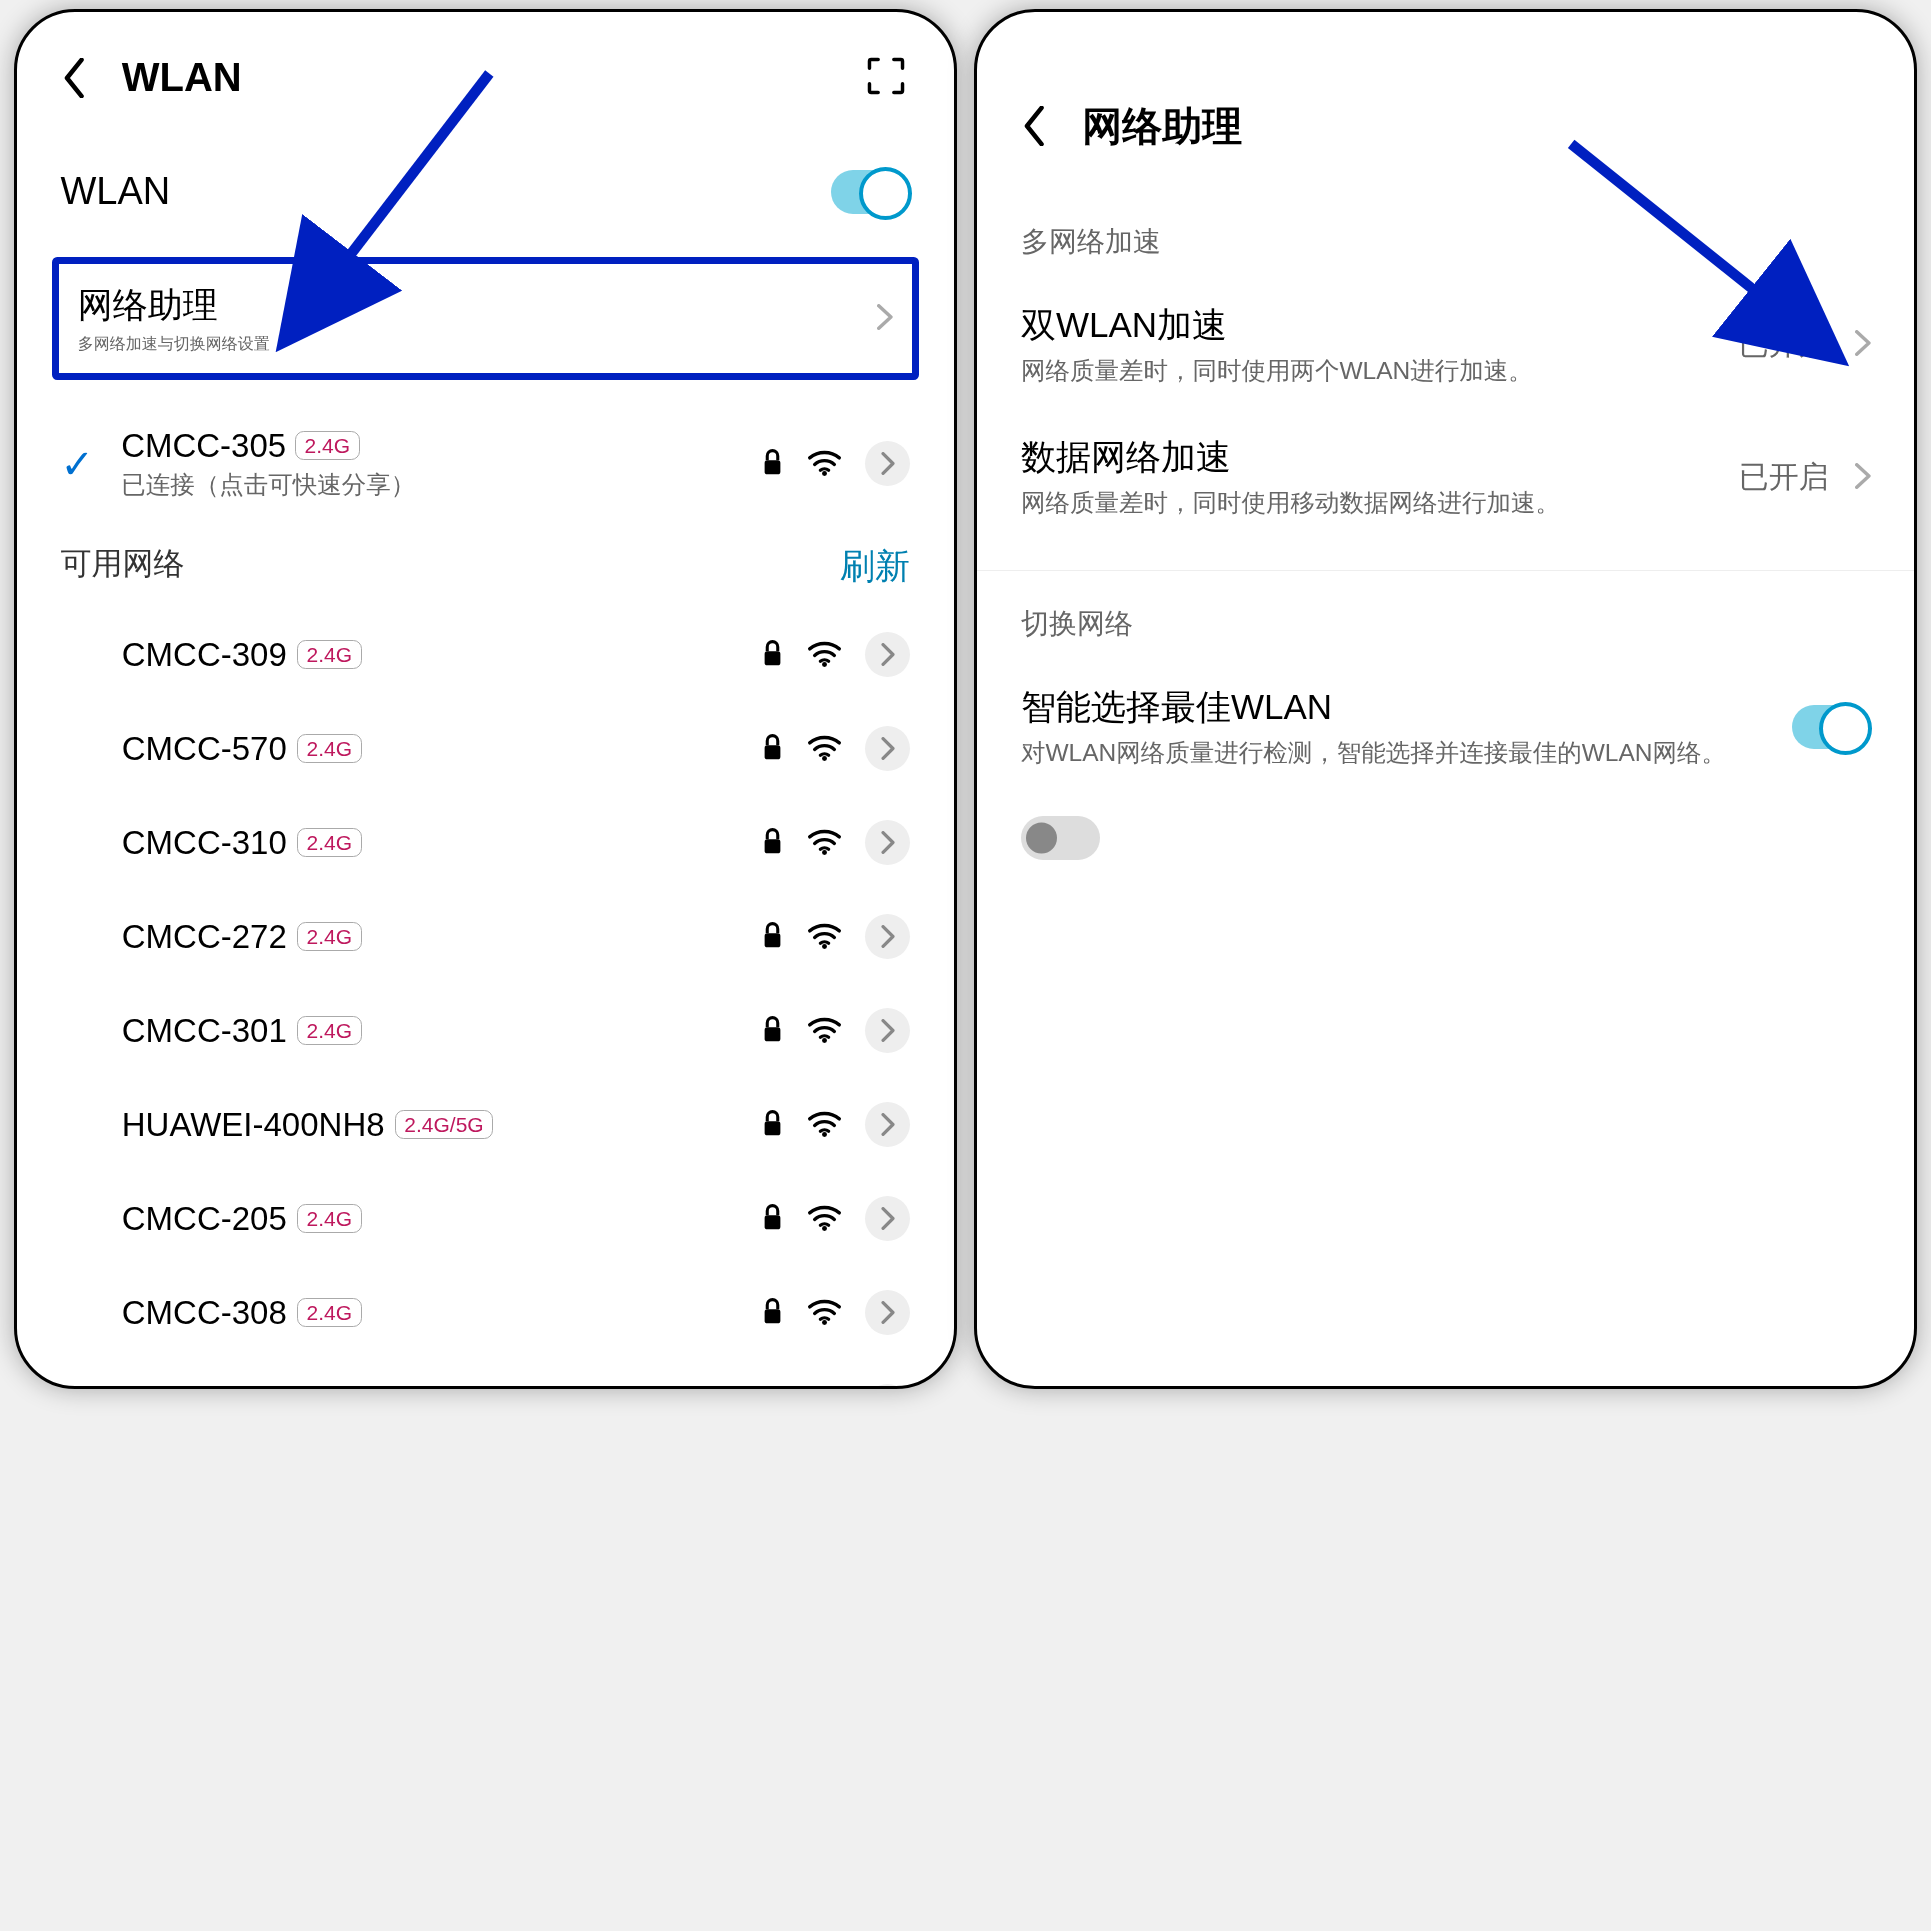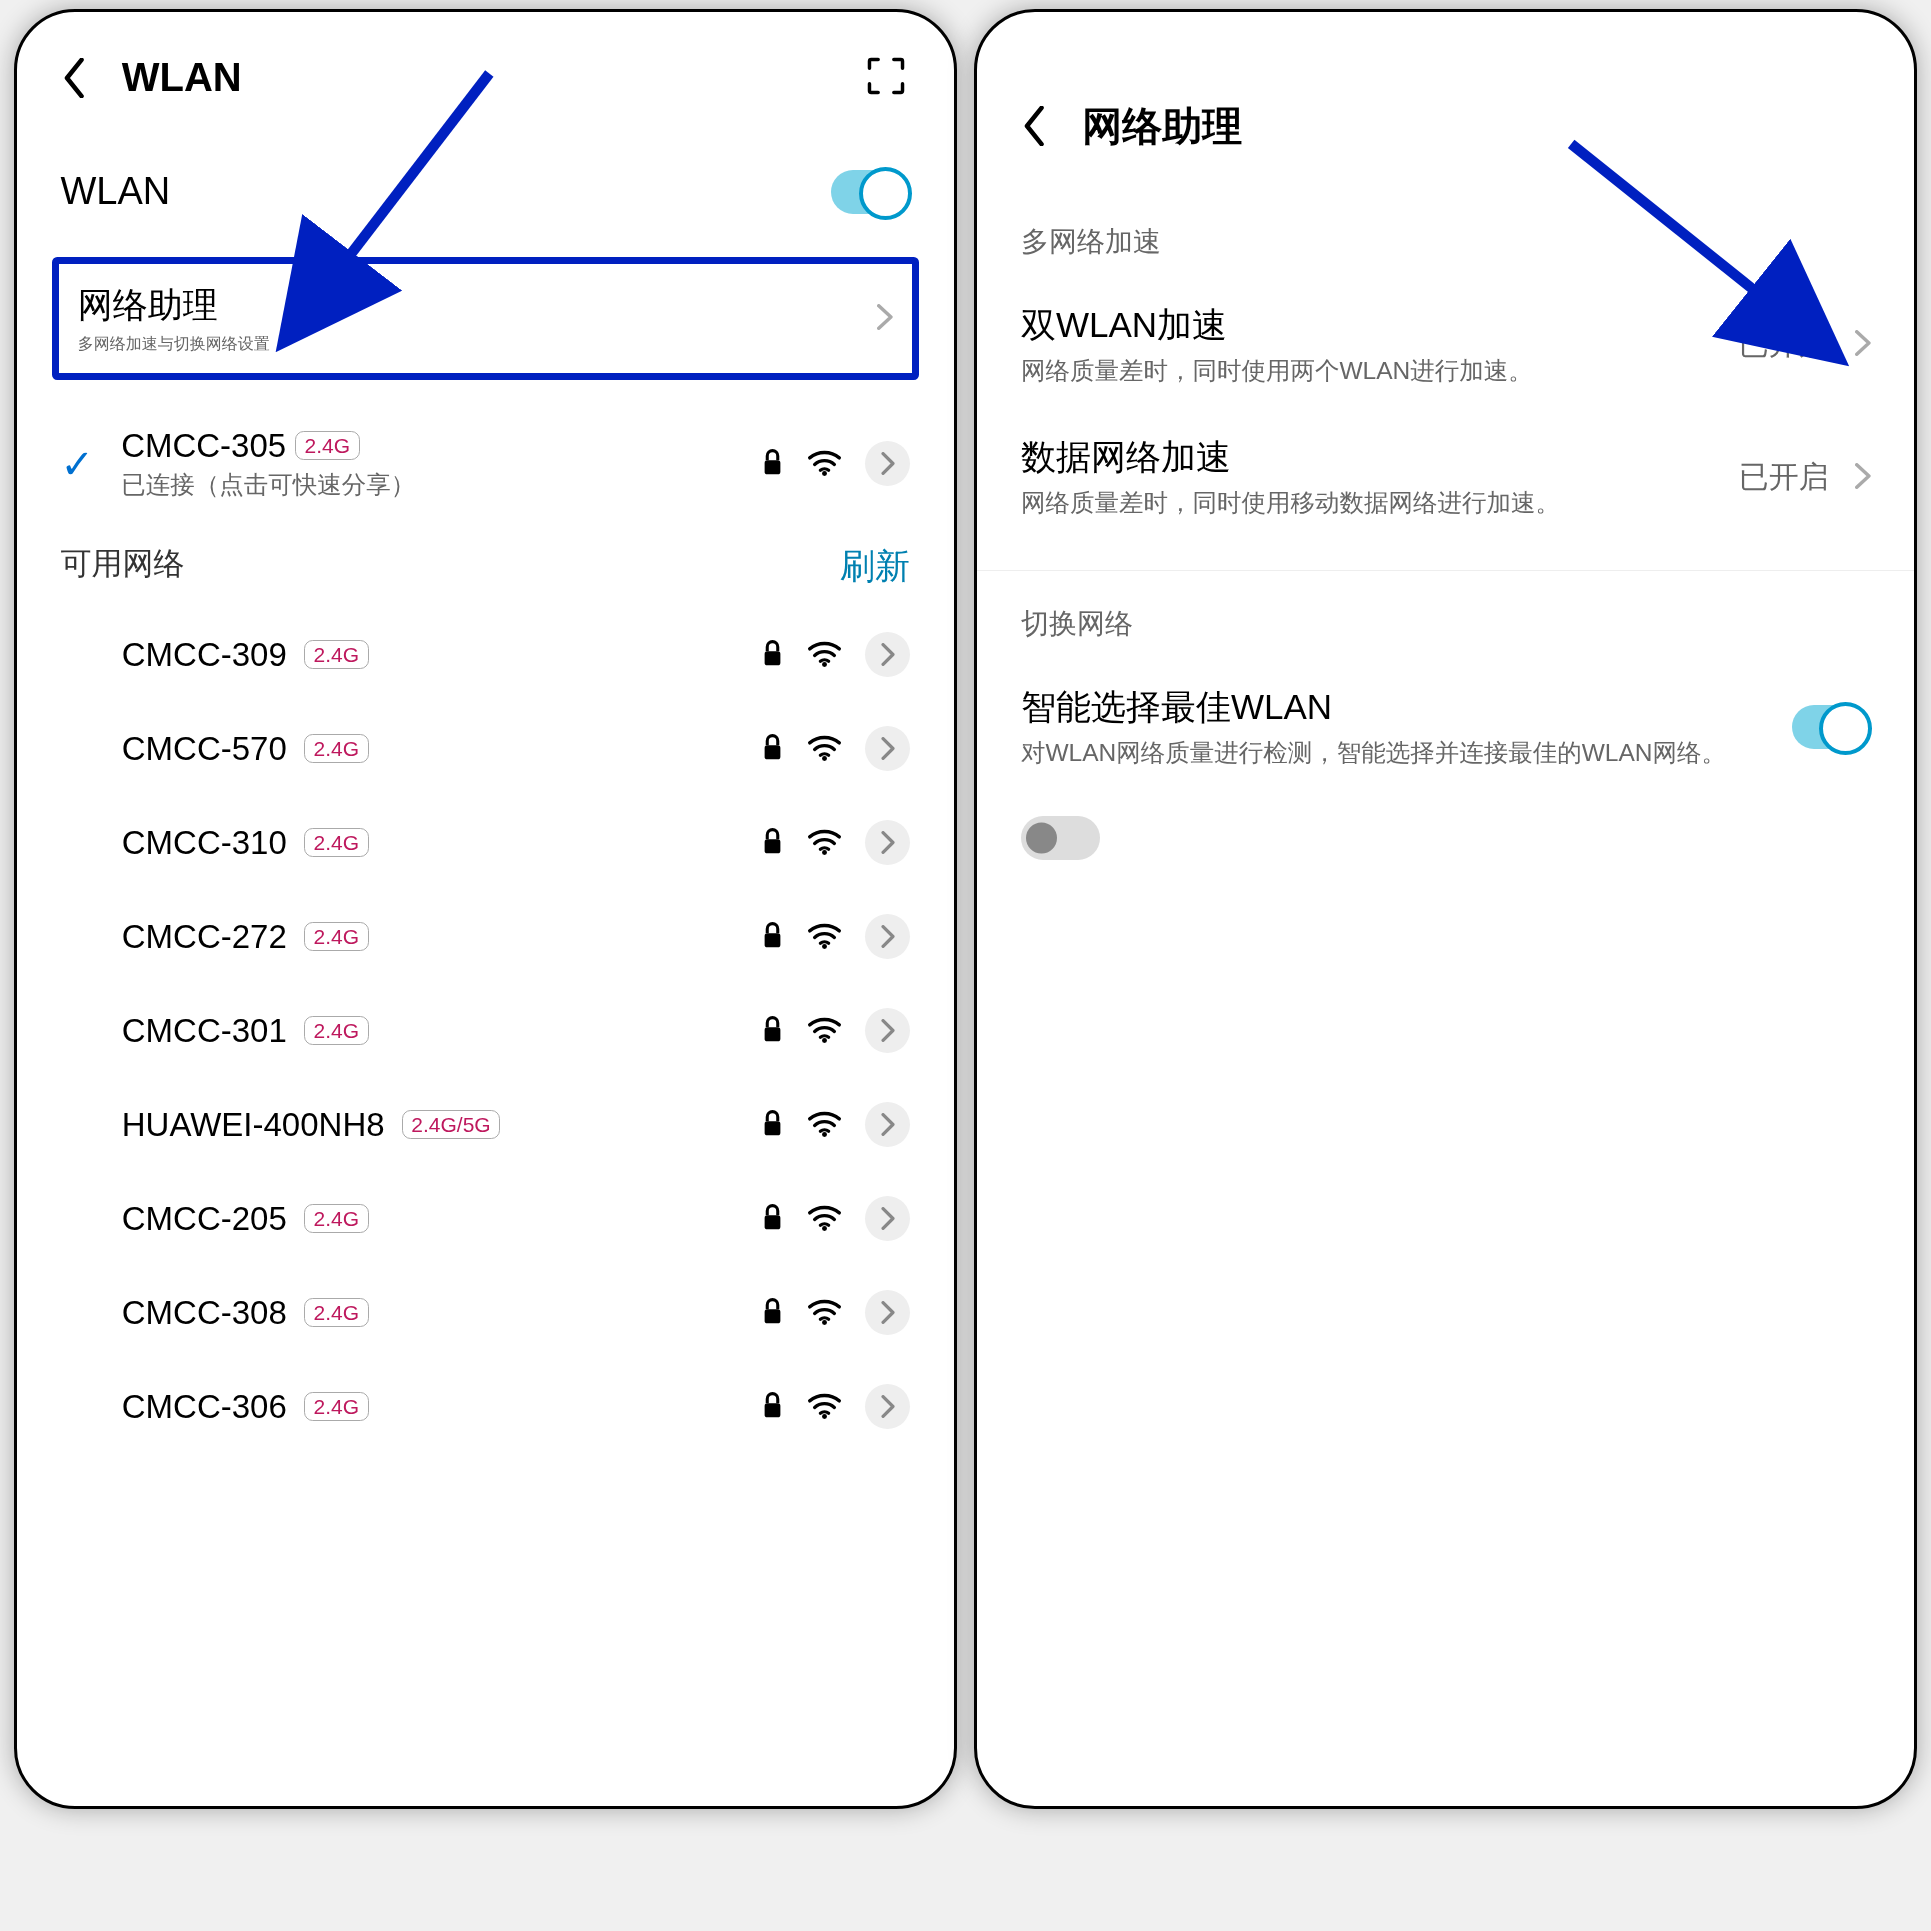--- a/index.html
+++ b/index.html
@@ -9,21 +9,21 @@
       display: flex;
       justify-content: center;
       gap: 17.5px;
       padding: 8.7px;
       width: 1931px;
       height: 1931px;
       transform-origin: top left;
     }
     .phone {
       width: 943px;
-      height: 1800px;
+      height: 1380px;
       background: #fff;
       border-radius: 61px;
       border: 3.5px solid #000;
       overflow: hidden;
       position: relative;
       box-shadow: 0 0 26px rgba(0,0,0,0.3);
     }
     .phone-inner {
       padding: 26px 35px 0 35px;
       height: 100%;
@@ -180,21 +180,21 @@
     .section-header .refresh {
       font-size: 35px;
       color: #0080b0;
     }
     .wifi-row {
       display: flex;
       align-items: center;
       padding: 24.5px 8.7px 24.5px 70px;
     }
     .wifi-row .wifi-name { flex: 1; }
-    .wifi-row .ssid-line { gap: 17px; }
+    .wifi-row .ssid-line { gap: 10px; }
     .arrow-annotation {
       position: absolute;
       pointer-events: none;
     }
     
     .section-label {
       font-size: 28px;
       color: #666;
       padding: 52px 8.7px 17.5px 8.7px;
     }

